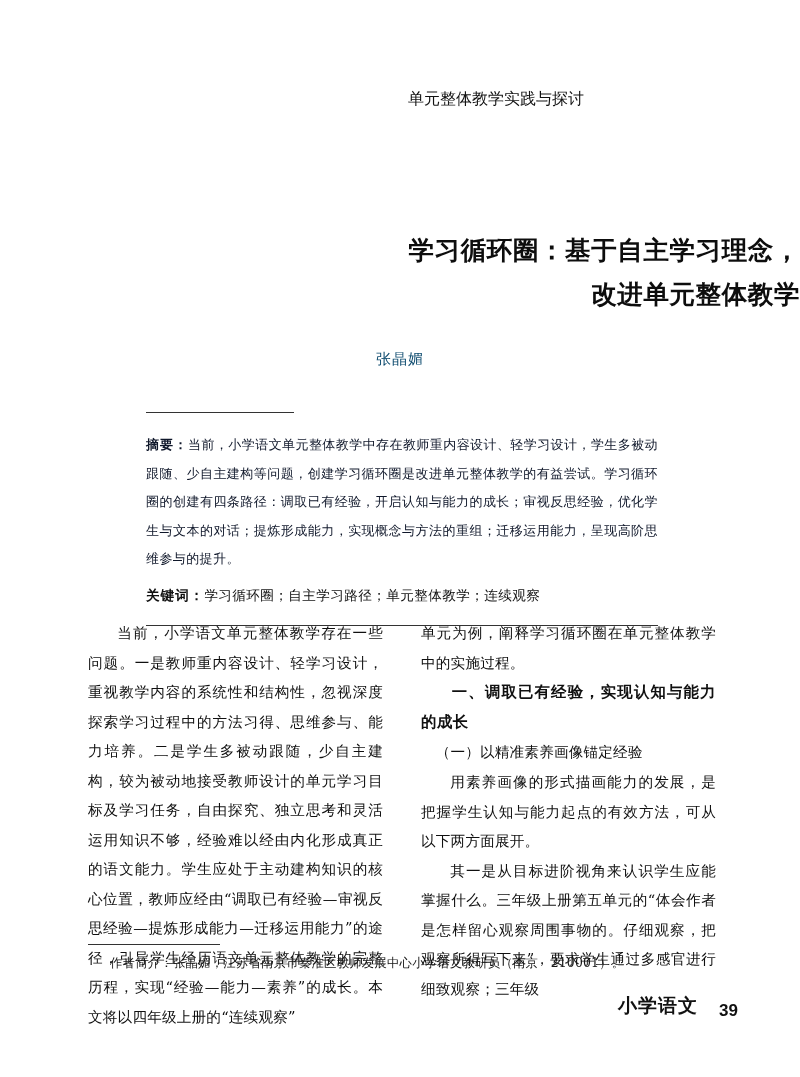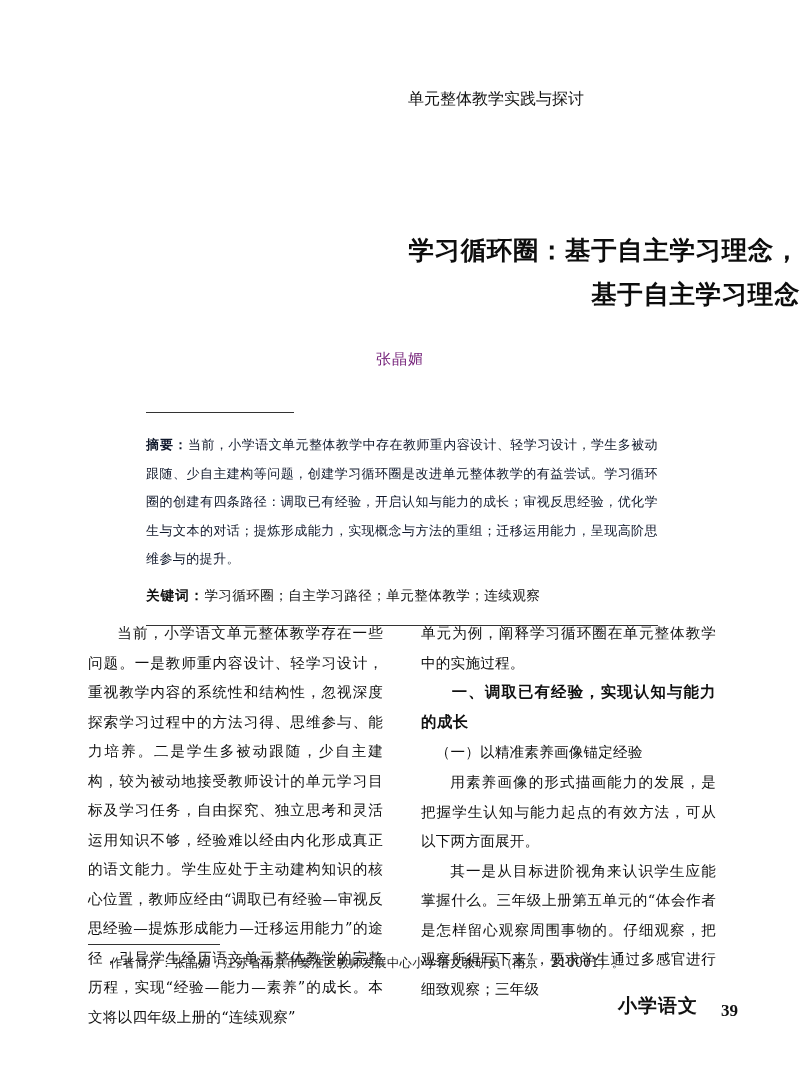--- a/index.html
+++ b/index.html
@@ -47,21 +47,21 @@
     font-family: "DejaVu Serif", "Liberation Serif", serif;
   }
   .author {
     position: absolute;
     top: 350px;
     left: 0;
     width: 800px;
     text-align: center;
     font-size: 15px;
     letter-spacing: 1px;
-    color: #701a75;
+    color: #0c4a6e;
   }
 
   
   .abstract {
     position: absolute;
     top: 412px;
     left: 146px;
     width: 512px;
   }
   .abs-rule-top {
@@ -164,40 +164,40 @@
     font-family: "DejaVu Serif", "Liberation Serif", serif;
     margin-left: 46px;
   }
   .footer-page {
     position: absolute;
     right: 62px;
     bottom: 56px;
     font-size: 17px;
     font-weight: 600;
     color: #111;
-    font-family: Liberation Serif, serif;
+    font-family: Liberation Sans, sans-serif;
   }
 </style>
 </head>
 <body>
 
 <div class="page">
 
   <div class="runhead-wrap">
     <div style="position:absolute; left:0; top:0; display:flex; align-items:center; height:42px;">
       <span class="slash-left"></span>
       <span class="rh-text">单元整体教学实践与探讨</span>
       <span class="slash-right"></span>
     </div>
     <div class="rule"></div>
   </div>
 
   <div class="title-block">
     <div class="title-line">学习循环圈：基于自主学习理念，</div>
-    <div class="title-line">基于自主学习理念</div>
+    <div class="title-line">改进单元整体教学</div>
   </div>
 
   <div class="author">张晶媚</div>
 
   <div class="abstract">
     <div class="abs-rule-top"></div>
     <div class="abs-body">
       <span class="abs-label">摘要：</span><span>当前，小学语文单元整体教学中存在教师重内容设计、轻学习设计，学生多被动跟随、少自主建构等问题，创建学习循环圈是改进单元整体教学的有益尝试。学习循环圈的创建有四条路径：调取已有经验，开启认知与能力的成长；审视反思经验，优化学生与文本的对话；提炼形成能力，实现概念与方法的重组；迁移运用能力，呈现高阶思维参与的提升。</span>
     </div>
     <div class="abs-kw">

